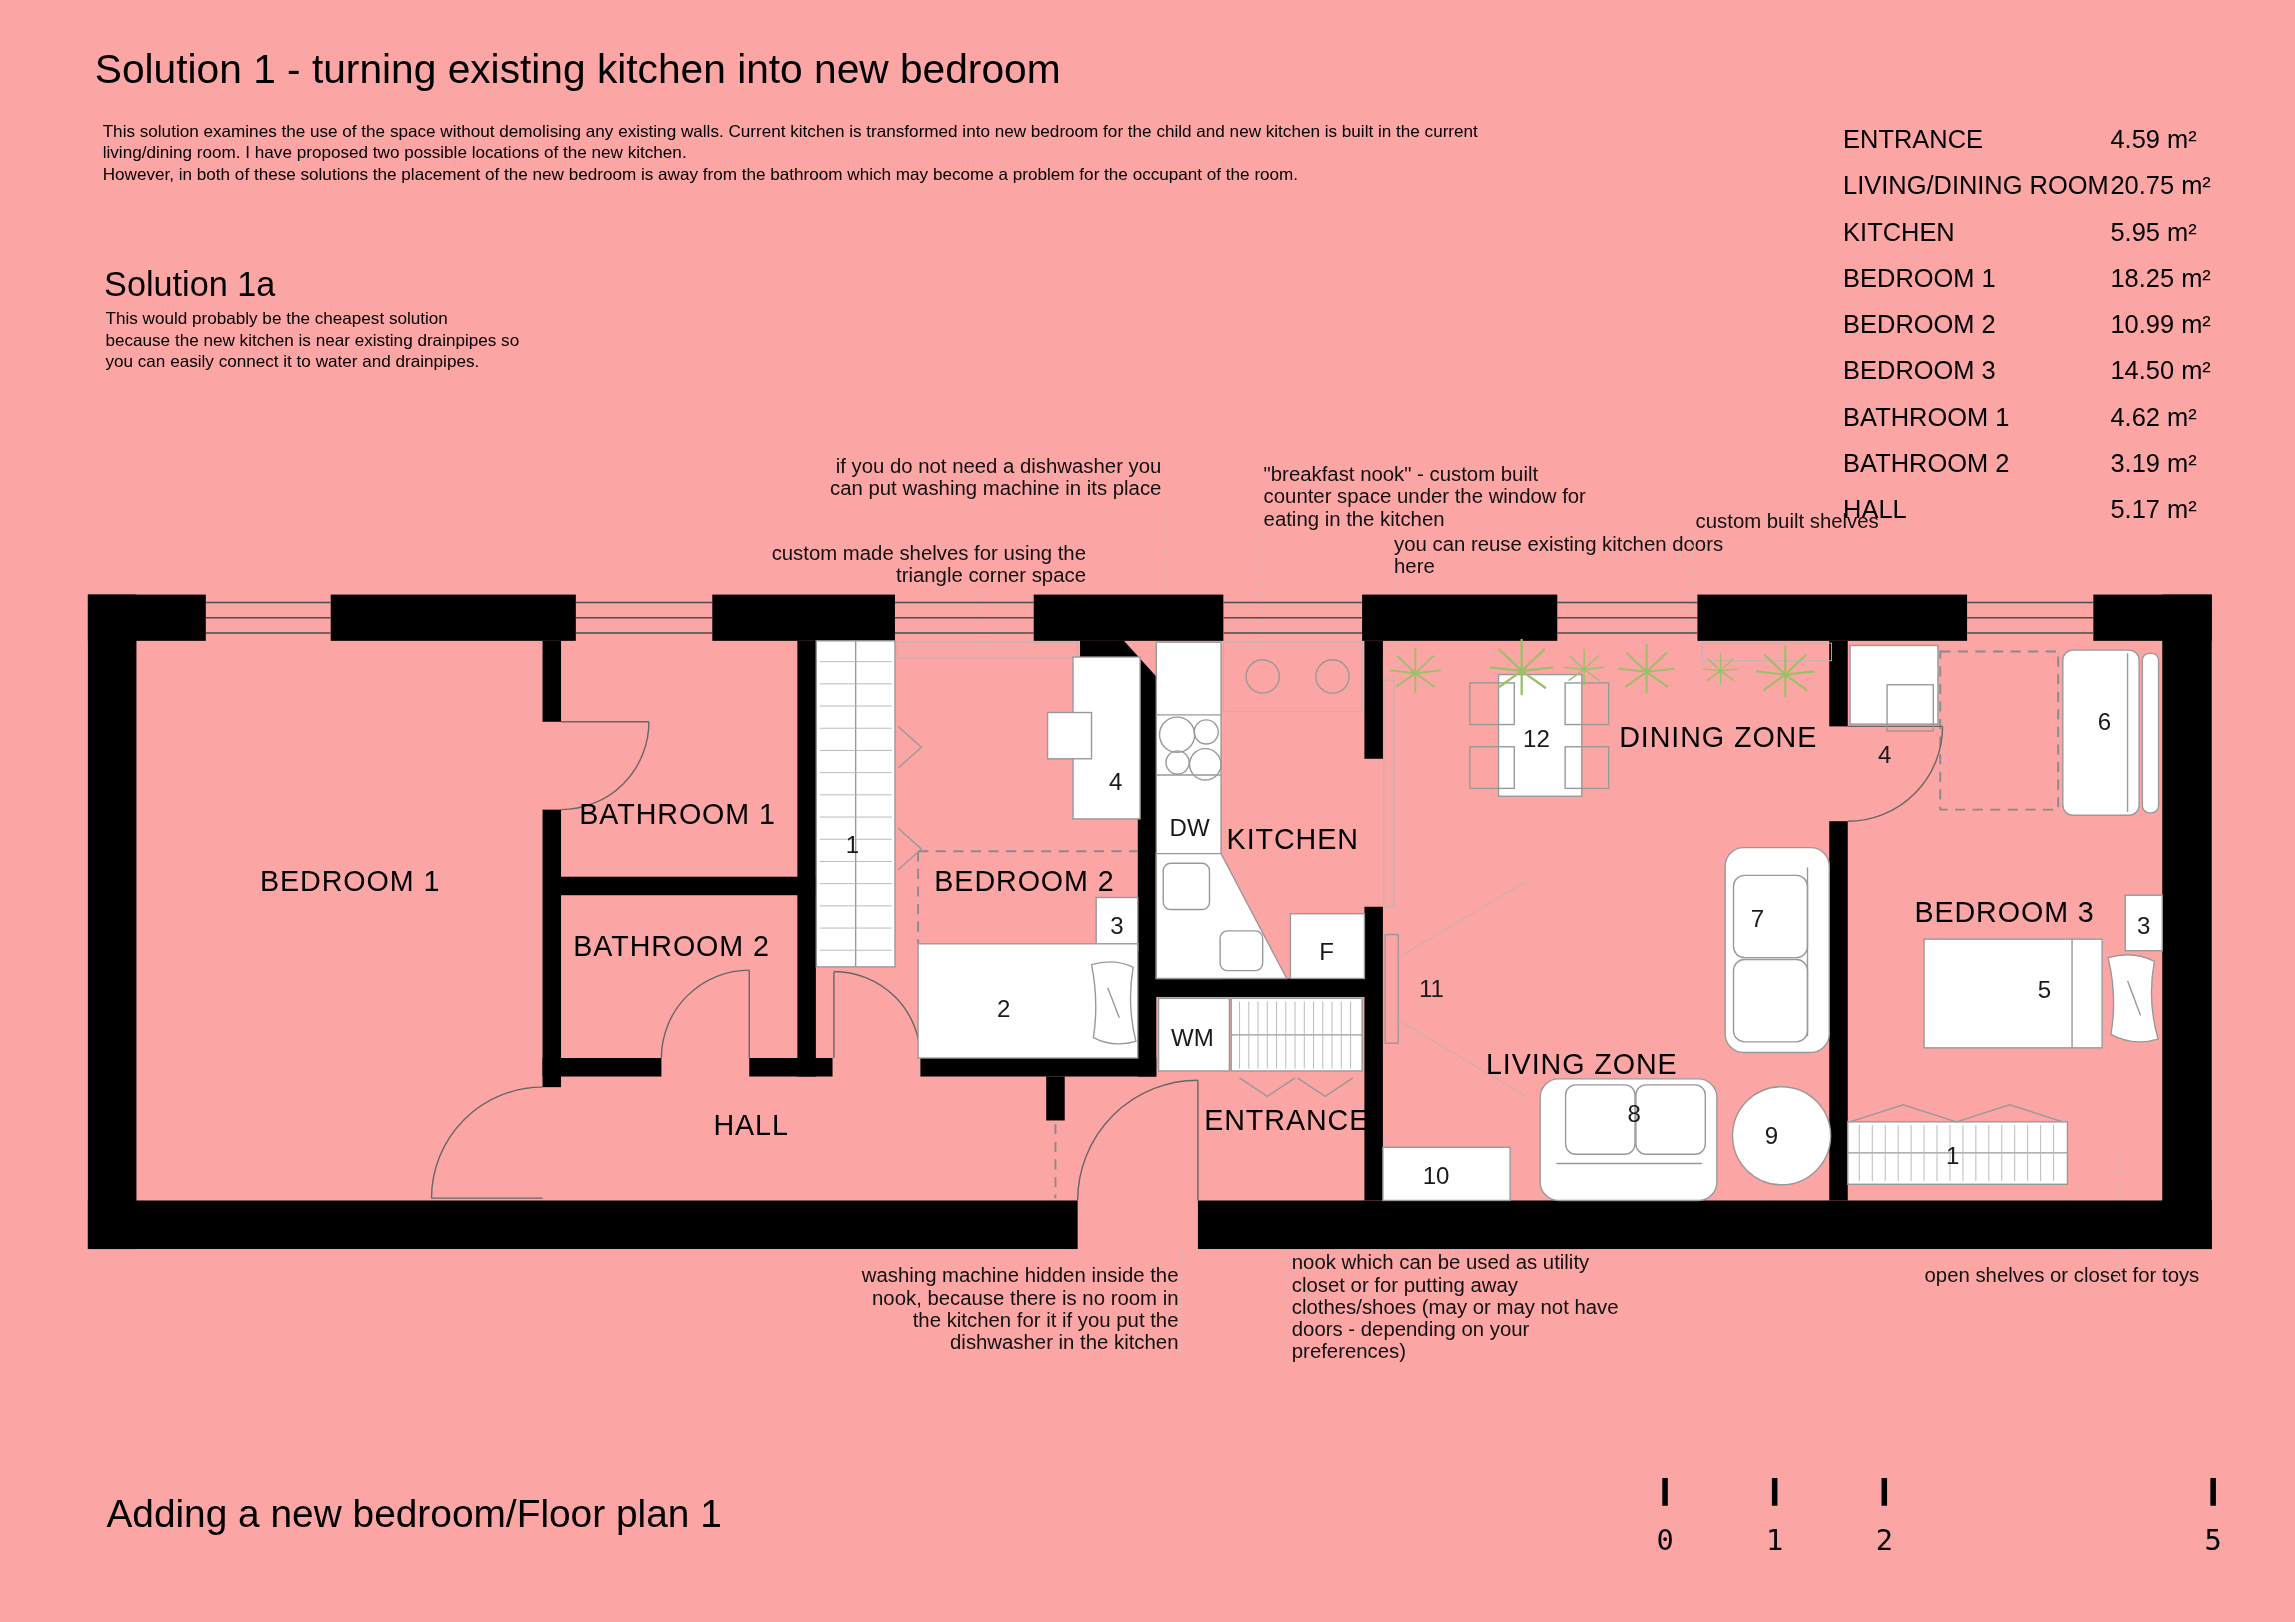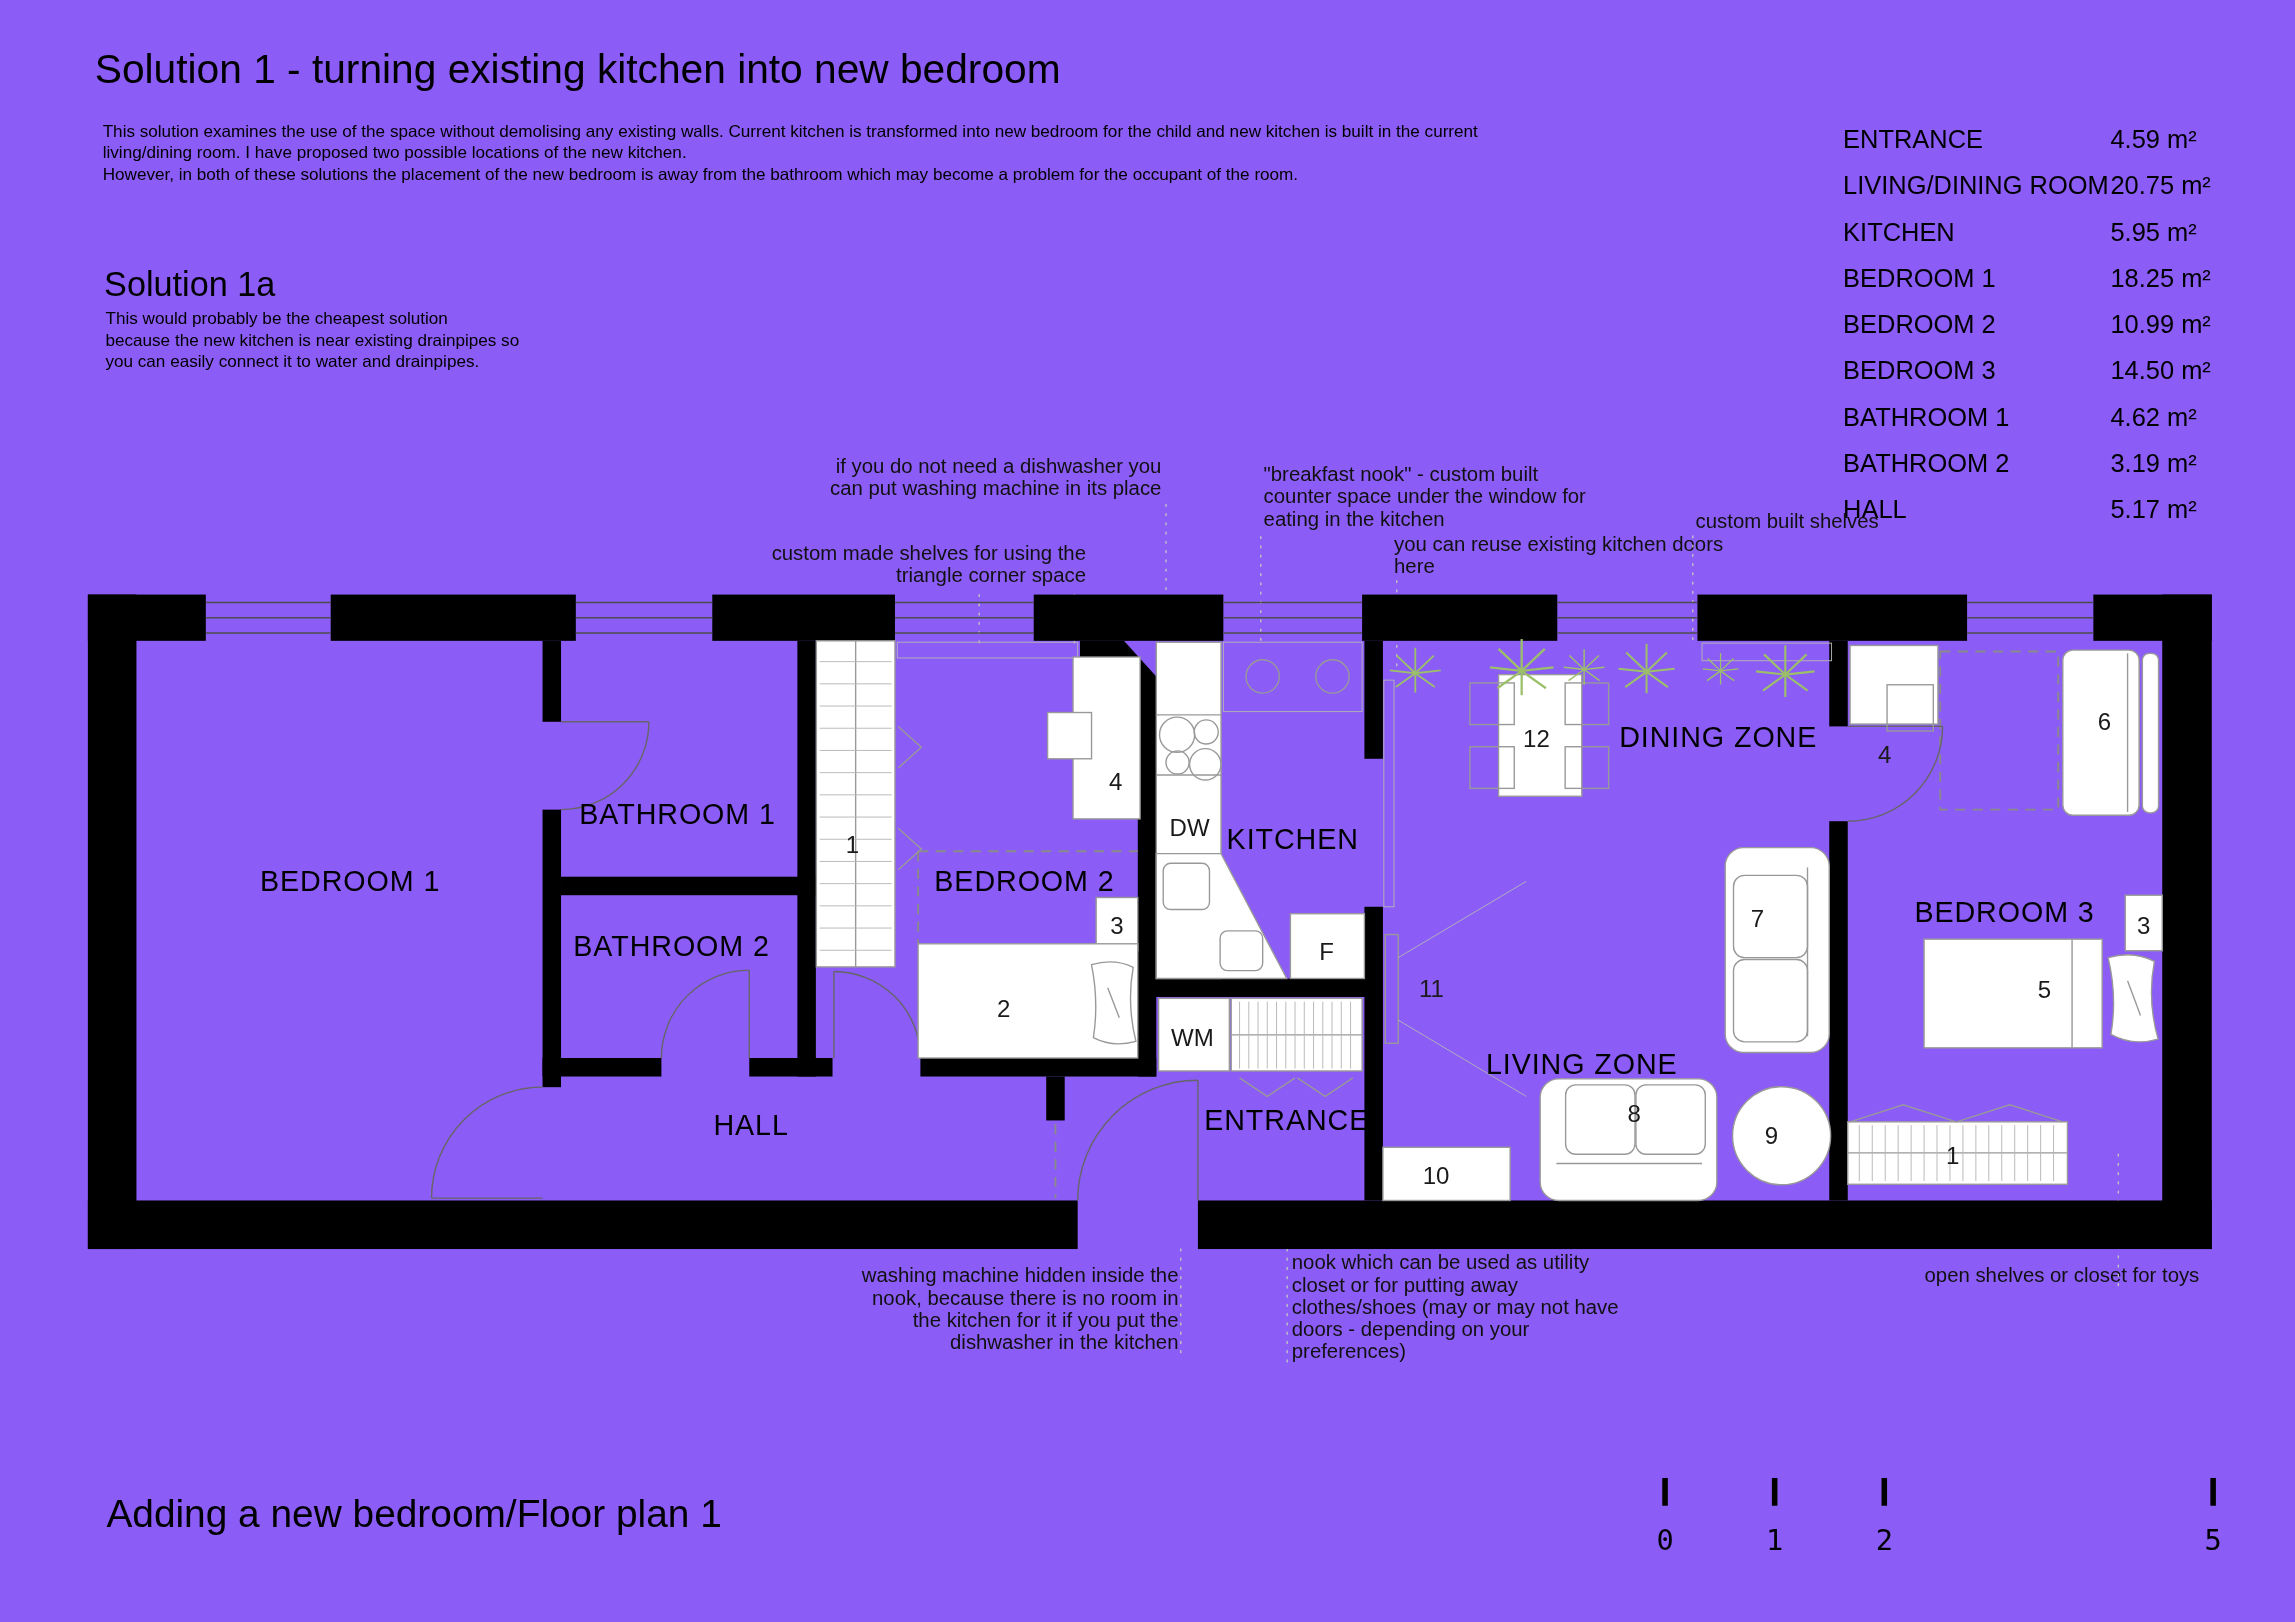--- a/index.html
+++ b/index.html
@@ -1,16 +1,16 @@
 <!DOCTYPE html>
 <html style="font-size:7.4px"><head>
 <meta charset="utf-8">
 <style>
   html,body{margin:0;padding:0;background:#fff;}
-  .page{position:relative;width:2295px;height:1623px;background:#8b5cf6;overflow:hidden;}
+  .page{position:relative;width:2295px;height:1623px;background:#fca5a5;overflow:hidden;}
   svg{position:absolute;left:0;top:0;}
   text{font-family:"Liberation Sans",sans-serif;fill:#000;}
   .t-main{font-size:88px;}
   .t-body{font-size:37px;}
   .t-sub{font-size:74px;}
   .t-area{font-size:55px;}
   .t-room{font-size:62px;letter-spacing:2px;}
   .t-num{font-size:52px;fill:#1a1a1a;}
   .t-ann{font-size:44px;fill:#111;}
   .t-foot{font-size:84px;}

